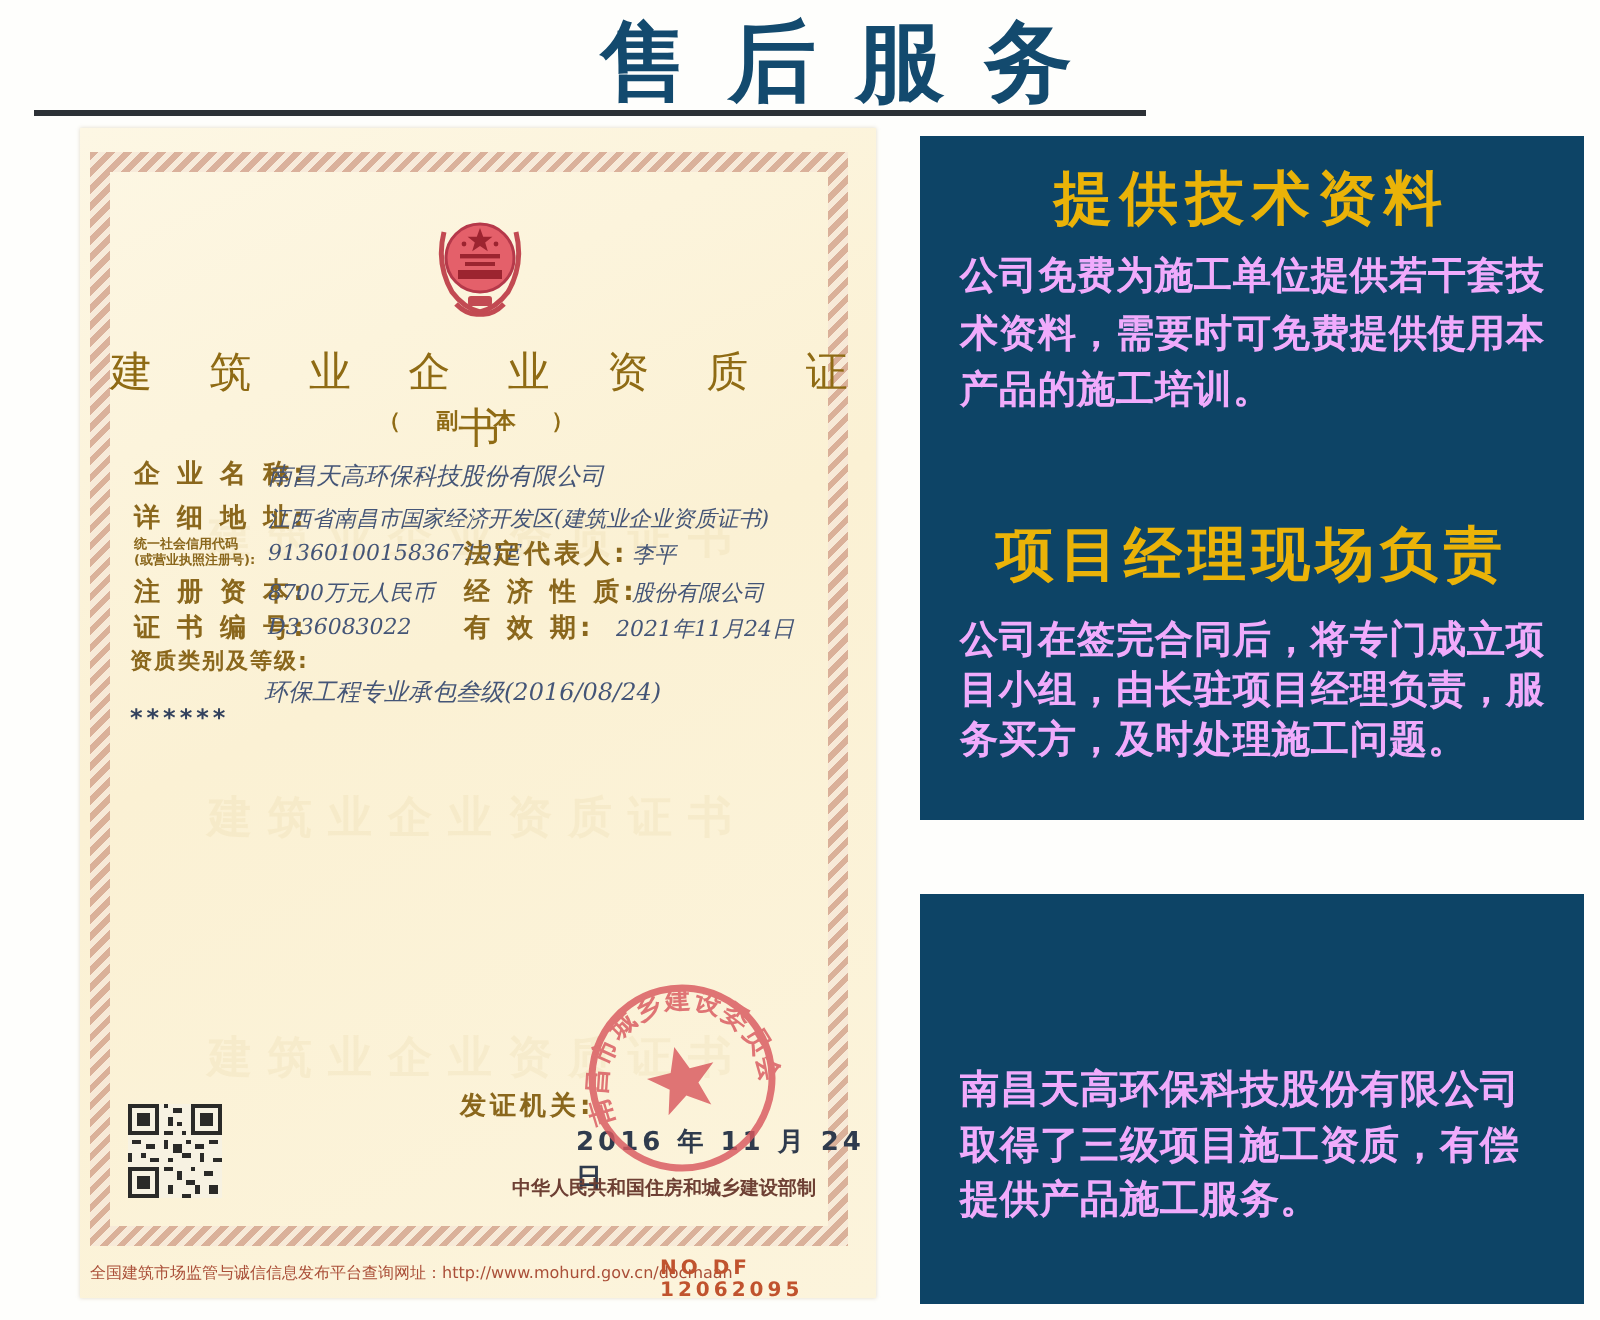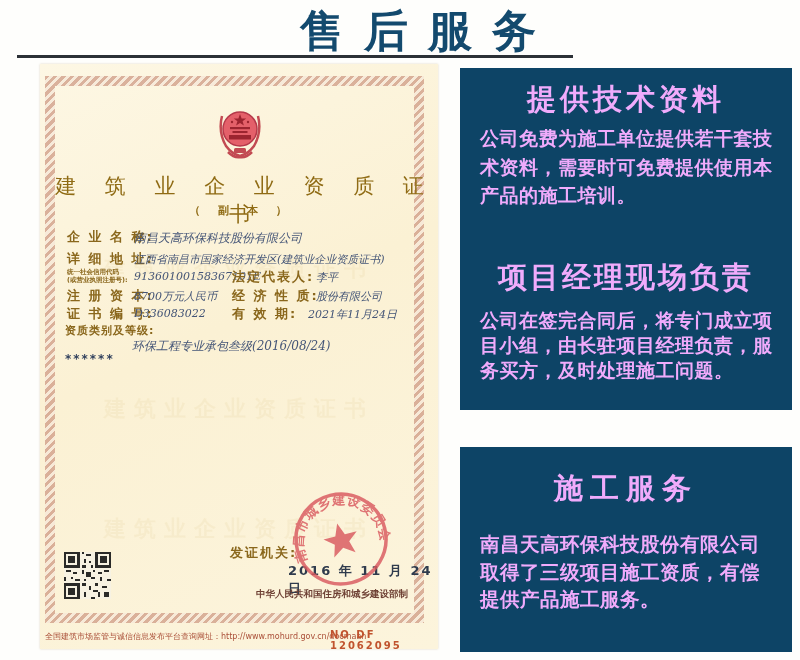--- a/index.html
+++ b/index.html
@@ -89,21 +89,21 @@
   }
 
   
   .panel {
     position:absolute; left:460px; width:332px; background:#0d4466;
   }
   .panel-a { top:68px; height:342px; }
   .panel-b { top:447px; height:205px; }
   .svc-heading {
     position:absolute; left:0; width:100%; text-align:center;
-    font-size:29px; font-weight:bold; color:#f0abfc; letter-spacing:4px;
+    font-size:29px; font-weight:bold; color:#eab308; letter-spacing:4px;
     white-space:nowrap;
   }
   .h0 { top:12px; }
   .h1 { top:190px; letter-spacing:3px; }
   .h2 { top:22px; letter-spacing:7px; }
   .svc-body {
     position:absolute; left:20px; right:10px;
     font-size:19px; font-weight:bold; color:#f0abfc;
     letter-spacing:.5px; white-space:pre-line;
   }
@@ -234,19 +234,18 @@
     <div class="svc-body b0">公司免费为施工单位提供若干套技
 术资料，需要时可免费提供使用本
 产品的施工培训。</div>
     <div class="svc-heading h1">项目经理现场负责</div>
     <div class="svc-body b1">公司在签完合同后，将专门成立项
 目小组，由长驻项目经理负责，服
 务买方，及时处理施工问题。</div>
   </div>
 
   <div class="panel panel-b">
-    <div class="svc-heading h2">施工服务</div>
     <div class="svc-body b2">南昌天高环保科技股份有限公司
 取得了三级项目施工资质，有偿
 提供产品施工服务。</div>
   </div>
 
 </div>
 
 </body></html>

